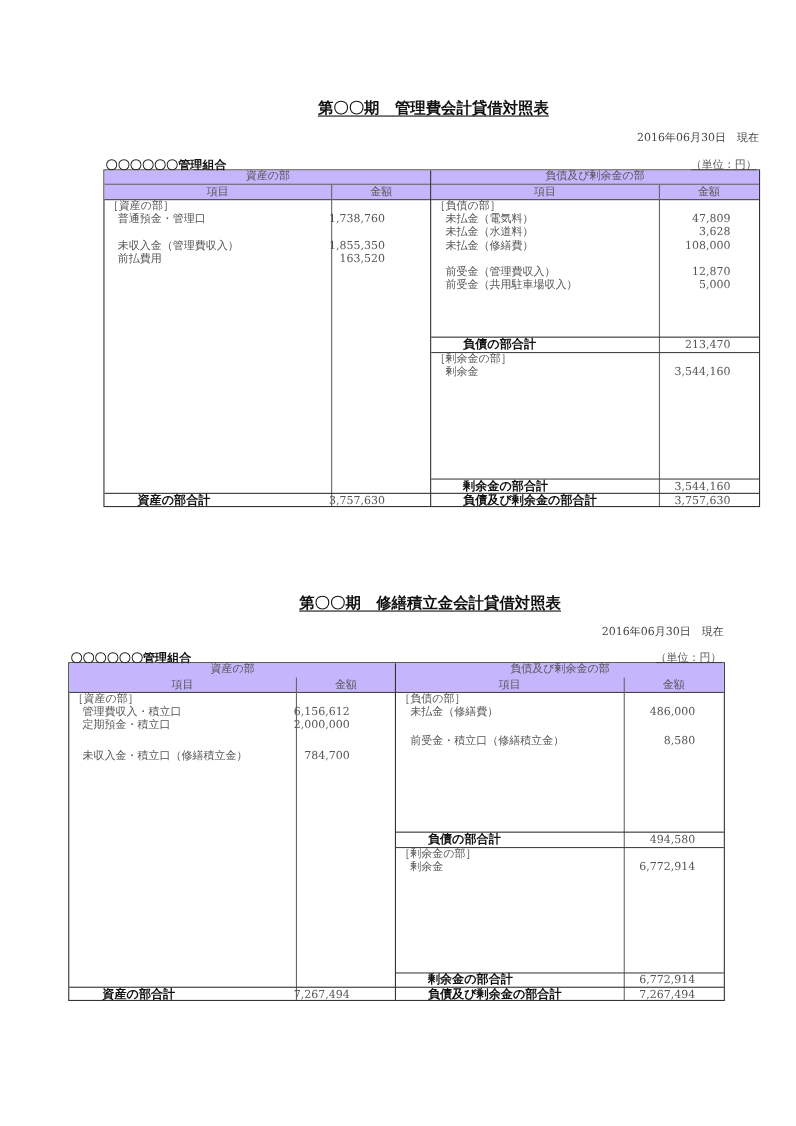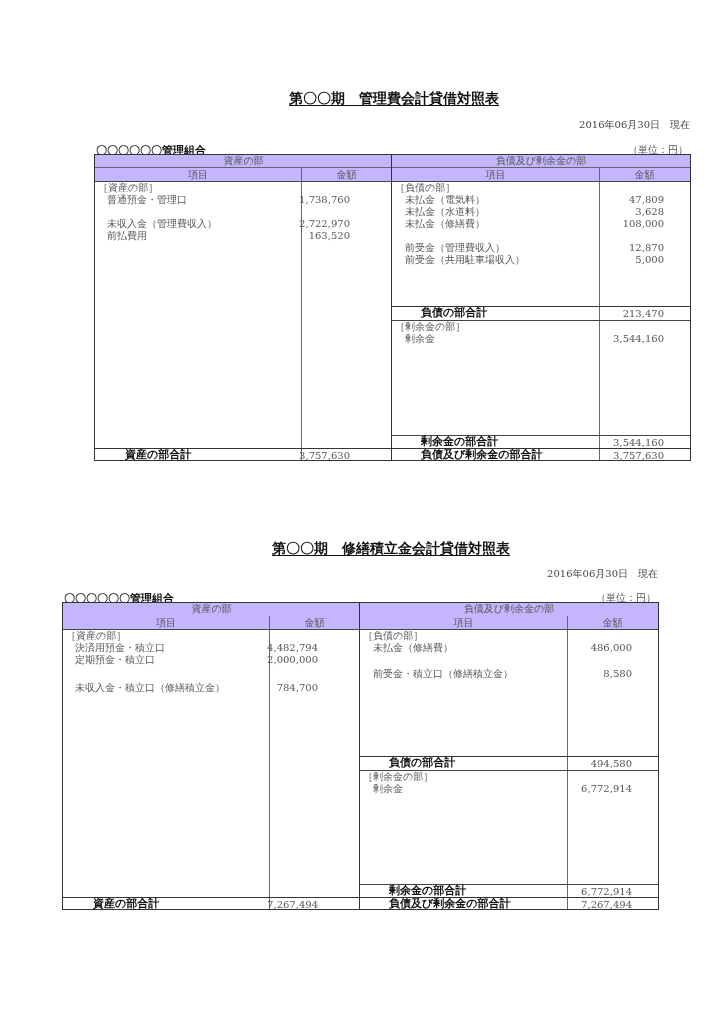--- a/index.html
+++ b/index.html
@@ -52,21 +52,21 @@
     </div>
     <div class="hline" style="top:26px;"></div>
     <div class="vline" style="left:206px;top:13px;"></div>
     <div class="vline bold" style="left:296px;"></div>
     <div class="vline" style="left:504px;top:13px;"></div>
 
     <div class="row" style="left:3px;top:27px;">［資産の部］</div>
     <div class="row" style="left:12px;top:39px;">普通預金・管理口</div>
     <div class="amt" style="right:340px;top:39px;">1,738,760</div>
     <div class="row" style="left:12px;top:63px;">未収入金（管理費収入）</div>
-    <div class="amt" style="right:340px;top:63px;">2,722,970</div>
+    <div class="amt" style="right:340px;top:63px;">1,855,350</div>
     <div class="row" style="left:12px;top:75px;">前払費用</div>
     <div class="amt" style="right:340px;top:75px;">163,520</div>
 
     <div class="row" style="left:300px;top:27px;">［負債の部］</div>
     <div class="row" style="left:310px;top:39px;">未払金（電気料）</div>
     <div class="amt" style="right:26px;top:39px;">47,809</div>
     <div class="row" style="left:310px;top:51px;">未払金（水道料）</div>
     <div class="amt" style="right:26px;top:51px;">3,628</div>
     <div class="row" style="left:310px;top:63px;">未払金（修繕費）</div>
     <div class="amt" style="right:26px;top:63px;">108,000</div>
@@ -112,22 +112,22 @@
       <div class="h1" style="border-bottom:none;">負債及び剰余金の部</div>
       <div class="h2" style="left:0;width:207px;">項目</div>
       <div class="h2" style="left:207px;width:91px;">金額</div>
     </div>
     <div class="hline" style="top:26px;"></div>
     <div class="vline" style="left:206px;top:13px;"></div>
     <div class="vline bold" style="left:296px;"></div>
     <div class="vline" style="left:504px;top:13px;"></div>
 
     <div class="row" style="left:3px;top:27px;">［資産の部］</div>
-    <div class="row" style="left:12px;top:39px;">決済用預金・積立口</div>
-    <div class="amt" style="right:340px;top:39px;">4,482,794</div>
+    <div class="row" style="left:12px;top:39px;">管理費収入・積立口</div>
+    <div class="amt" style="right:340px;top:39px;">6,156,612</div>
     <div class="row" style="left:12px;top:51px;">定期預金・積立口</div>
     <div class="amt" style="right:340px;top:51px;">2,000,000</div>
     <div class="row" style="left:12px;top:79px;">未収入金・積立口（修繕積立金）</div>
     <div class="amt" style="right:340px;top:79px;">784,700</div>
 
     <div class="row" style="left:300px;top:27px;">［負債の部］</div>
     <div class="row" style="left:310px;top:39px;">未払金（修繕費）</div>
     <div class="amt" style="right:26px;top:39px;">486,000</div>
     <div class="row" style="left:310px;top:65px;">前受金・積立口（修繕積立金）</div>
     <div class="amt" style="right:26px;top:65px;">8,580</div>

